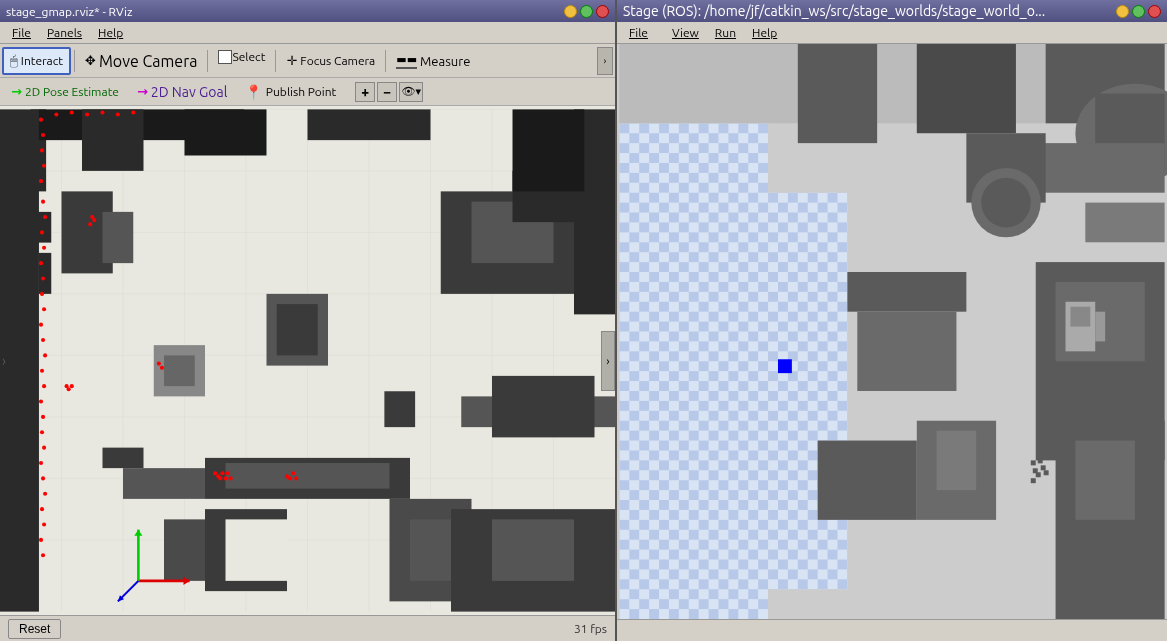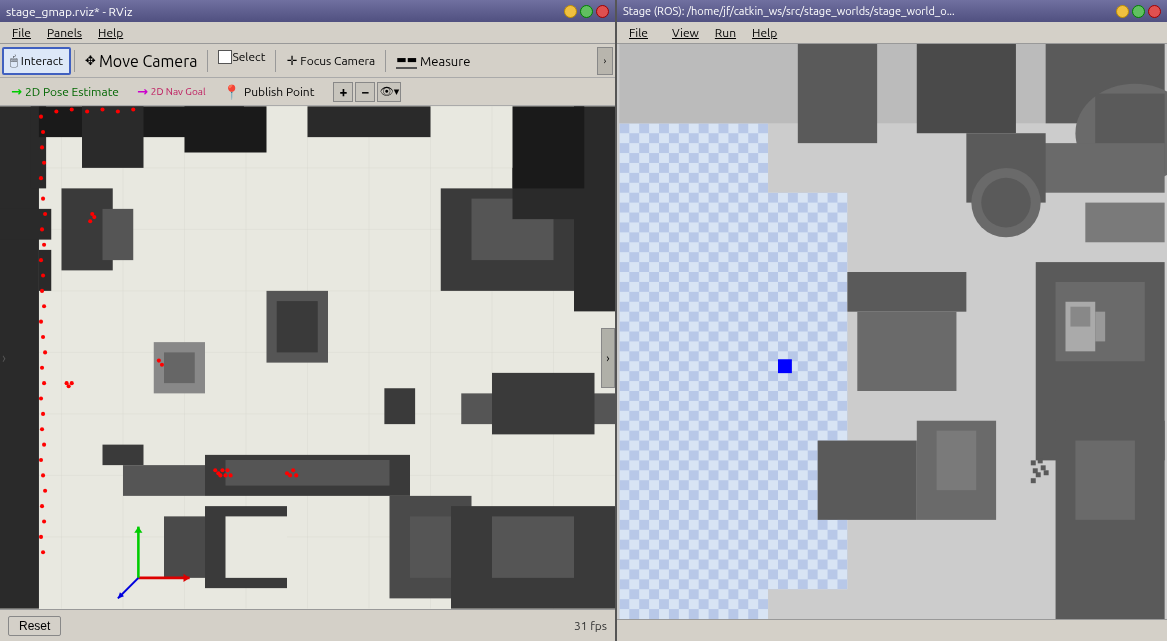--- a/index.html
+++ b/index.html
@@ -69,21 +69,21 @@
 
       <div style="background:#d4d0c8; height:28px; display:flex; align-items:center; padding:0 4px; border-bottom:1px solid #aaa; gap:4px;">
 
         <div style="display:flex; align-items:center; gap:3px; padding:2px 6px; border:1px solid transparent; border-radius:2px; cursor:pointer; height:24px;">
           <span style="color:#00cc00; font-size:13px; font-weight:bold;">→</span>
           <span style="font-size:12px; color:#006600;">2D Pose Estimate</span>
         </div>
 
         <div style="display:flex; align-items:center; gap:3px; padding:2px 6px; border:1px solid transparent; border-radius:2px; cursor:pointer; height:24px;">
           <span style="color:#cc00cc; font-size:13px; font-weight:bold;">→</span>
-          <span style="font-size:10px; color:#be185d;">2D Nav Goal</span>
+          <span style="font-size:14px; color:#4c1d95;">2D Nav Goal</span>
         </div>
 
         <div style="display:flex; align-items:center; gap:3px; padding:2px 6px; border:1px solid transparent; border-radius:2px; cursor:pointer; height:24px;">
           <span style="color:#dd3300; font-size:14px;">📍</span>
           <span style="font-size:12px;">Publish Point</span>
         </div>
 
         <div style="margin-left:8px; display:flex; gap:2px; align-items:center;">
           <div style="width:20px;height:20px;background:#c8c5bd;border:1px solid #888;display:flex;align-items:center;justify-content:center;cursor:pointer;font-size:14px;font-weight:bold;">+</div>
           <div style="width:20px;height:20px;background:#c8c5bd;border:1px solid #888;display:flex;align-items:center;justify-content:center;cursor:pointer;font-size:14px;font-weight:bold;">−</div>
@@ -238,30 +238,30 @@
             <line x1="0" y1="0" x2="-20" y2="20" stroke="#0000dd" stroke-width="2"></line>
             <polygon points="-20,20 -14,18 -18,14" fill="#0000dd"></polygon>
           </g>
         </svg>
 
         <div style="position:absolute; right:0; top:50%; transform:translateY(-50%); width:14px; height:60px; background:#b0b0a8; border:1px solid #888; display:flex; align-items:center; justify-content:center; cursor:pointer; font-size:12px; z-index:10;">›</div>
 
         <div style="position:absolute; left:2px; top:50%; transform:translateY(-50%); font-size:14px; color:#555; cursor:pointer;">›</div>
       </div>
 
-      <div style="background:#d4d0c8; height:32px; display:flex; align-items:center; padding:0 8px; border-top:1px solid #999; justify-content:space-between;">
+      <div style="background:#d4d0c8; height:26px; display:flex; align-items:center; padding:0 8px; border-top:1px solid #999; justify-content:space-between;">
         <button style="padding:2px 10px; background:#d4d0c8; border:1px solid #888; cursor:pointer; font-size:12px; border-radius:2px;">Reset</button>
         <span style="font-size:12px; color:#333;">31 fps</span>
       </div>
     </div>
 
     <div style="display:flex; flex-direction:column; flex:1;">
 
       <div style="background:linear-gradient(to bottom,#7070a0,#505080); color:white; height:22px; display:flex; align-items:center; justify-content:space-between; padding:0 6px;">
-        <span style="font-size:11px; white-space:nowrap; overflow:hidden; text-overflow:ellipsis; max-width:450px;">Stage (ROS): /home/jf/catkin_ws/src/stage_worlds/stage_world_o...</span>
+        <span style="font-size:14px; white-space:nowrap; overflow:hidden; text-overflow:ellipsis; max-width:450px;">Stage (ROS): /home/jf/catkin_ws/src/stage_worlds/stage_world_o...</span>
         <div style="display:flex; gap:3px;">
           <div style="width:13px;height:13px;background:#f0c040;border-radius:50%;border:1px solid #c09000;cursor:pointer;"></div>
           <div style="width:13px;height:13px;background:#60c060;border-radius:50%;border:1px solid #008000;cursor:pointer;"></div>
           <div style="width:13px;height:13px;background:#e05050;border-radius:50%;border:1px solid #a00000;cursor:pointer;"></div>
         </div>
       </div>
 
       <div style="background:#d4d0c8; height:22px; display:flex; align-items:center; padding:0 4px; border-bottom:1px solid #999;">
         <span style="padding:2px 8px; cursor:pointer; font-size:12px; text-decoration:underline;">File</span>
         <span style="padding:2px 8px; cursor:pointer; font-size:12px; text-decoration:underline;margin-left:8px;">View</span>

